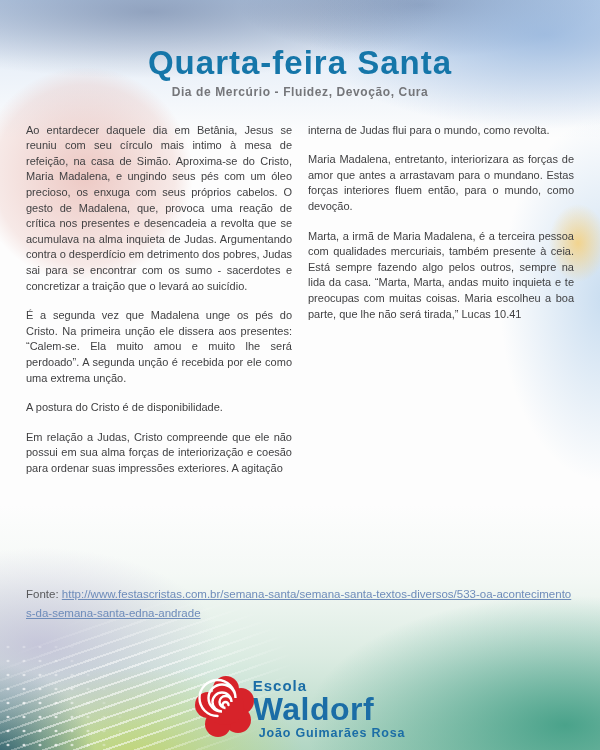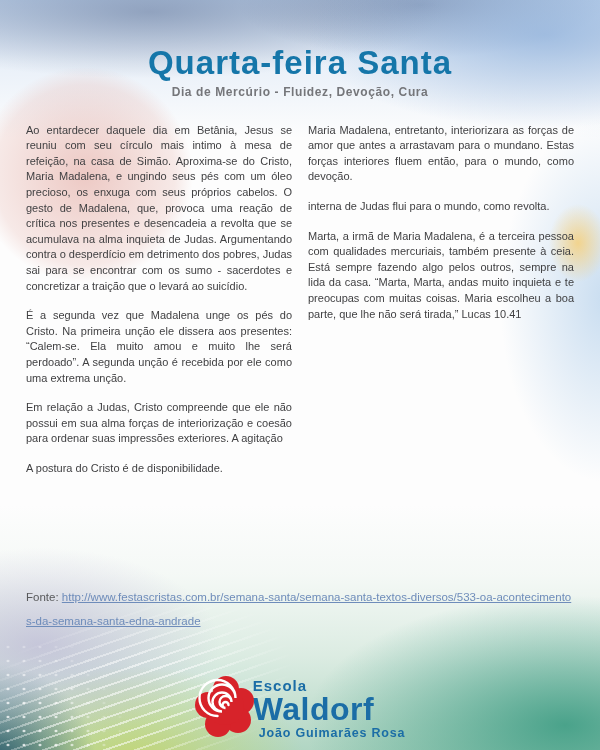--- a/index.html
+++ b/index.html
@@ -54,21 +54,21 @@
   .col{flex:1 1 0;min-width:0;}
   .para{
     margin:0 0 14px;
     color:#3f3f41;
     font-size:11px;line-height:15.6px;
     text-align:justify;
   }
   .para:last-child{margin-bottom:0;}
   .source{
     padding:0 26px;margin-top:10px;
-    font-size:11.5px;line-height:24px;color:#58595b;
+    font-size:11.5px;line-height:19px;color:#58595b;
     word-break:break-all;
   }
   .source a{color:#6e8cba;text-decoration:underline;cursor:pointer;}
   footer{
     position:absolute;left:0;right:0;bottom:6px;z-index:2;
     display:flex;justify-content:center;align-items:center;
   }
   .rose{flex:0 0 auto;margin-right:-4px;position:relative;z-index:1;}
   .logo-text{display:flex;flex-direction:column;align-items:flex-start;color:#1b6da6;}
   .logo-escola{font-size:15px;font-weight:700;letter-spacing:1px;margin-left:0;line-height:1;}
@@ -85,26 +85,26 @@
   <div class="content">
     <header>
       <h1 class="title">Quarta-feira Santa</h1>
       <h2 class="subtitle">Dia de Mercúrio - Fluidez, Devoção, Cura</h2>
     </header>
 
     <div class="columns">
       <div class="col">
         <p class="para">Ao entardecer daquele dia em Betânia, Jesus se reuniu com seu círculo mais intimo à mesa de refeição, na casa de Simão. Aproxima-se do Cristo, Maria Madalena, e ungindo seus pés com um óleo precioso, os enxuga com seus próprios cabelos. O gesto de Madalena, que, provoca uma reação de crítica nos presentes e desencadeia a revolta que se acumulava na alma inquieta de Judas. Argumentando contra o desperdício em detrimento dos pobres, Judas sai para se encontrar com os sumo - sacerdotes e concretizar a traição que o levará ao suicídio.</p>
         <p class="para">É a segunda vez que Madalena unge os pés do Cristo. Na primeira unção ele dissera aos presentes: “Calem-se. Ela muito amou e muito lhe será perdoado”. A segunda unção é recebida por ele como uma extrema unção.</p>
+        <p class="para">A postura do Cristo é de disponibilidade.</p>
         <p class="para">Em relação a Judas, Cristo compreende que ele não possui em sua alma forças de interiorização e coesão para ordenar suas impressões exteriores. A agitação</p>
-        <p class="para">A postura do Cristo é de disponibilidade.</p>
       </div>
       <div class="col">
+        <p class="para">interna de Judas flui para o mundo, como revolta.</p>
         <p class="para">Maria Madalena, entretanto, interiorizara as forças de amor que antes a arrastavam para o mundano. Estas forças interiores fluem então, para o mundo, como devoção.</p>
-        <p class="para">interna de Judas flui para o mundo, como revolta.</p>
         <p class="para">Marta, a irmã de Maria Madalena, é a terceira pessoa com qualidades mercuriais, também presente à ceia. Está sempre fazendo algo pelos outros, sempre na lida da casa. “Marta, Marta, andas muito inquieta e te preocupas com muitas coisas. Maria escolheu a boa parte, que lhe não será tirada,” Lucas 10.41</p>
       </div>
     </div>
 
     <div class="source">
       <span>Fonte:</span>
       <a>http://www.festascristas.com.br/semana-santa/semana-santa-textos-diversos/533-oa-acontecimentos-da-semana-santa-edna-andrade</a>
     </div>
   </div>
 

